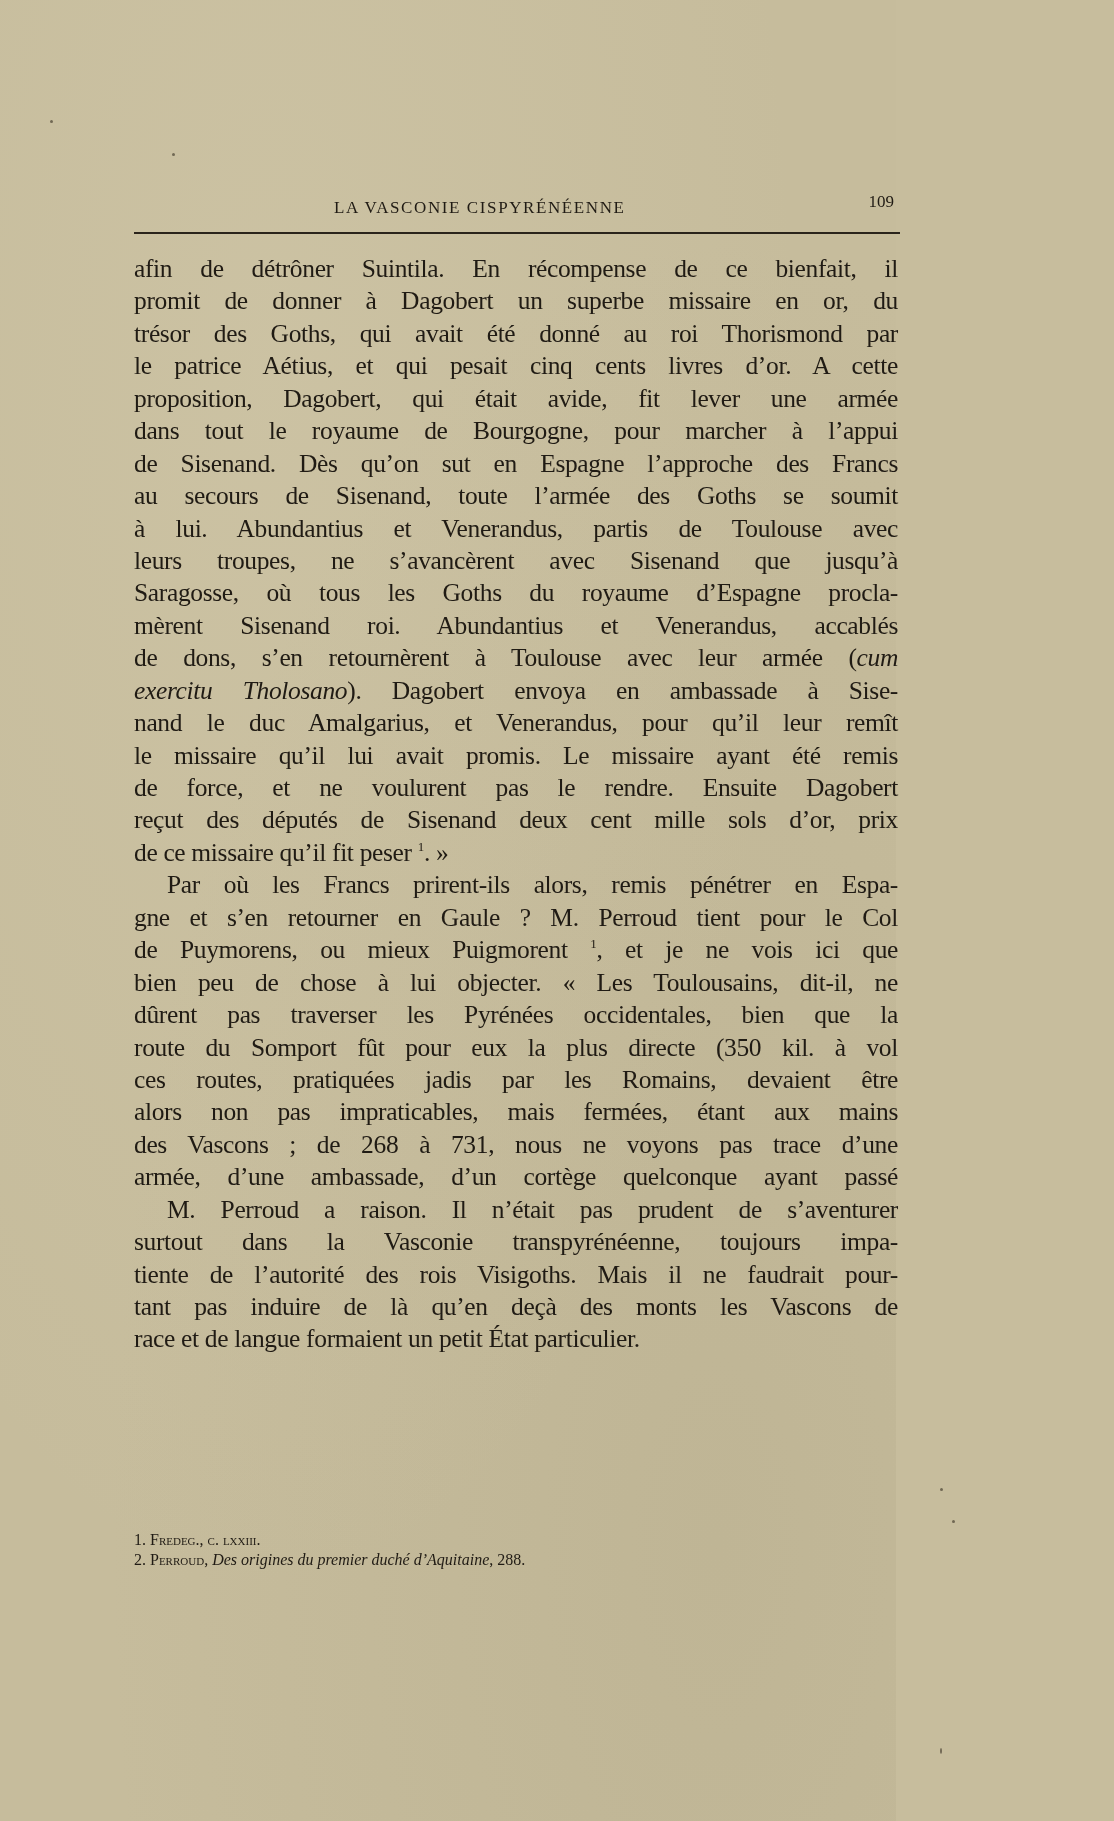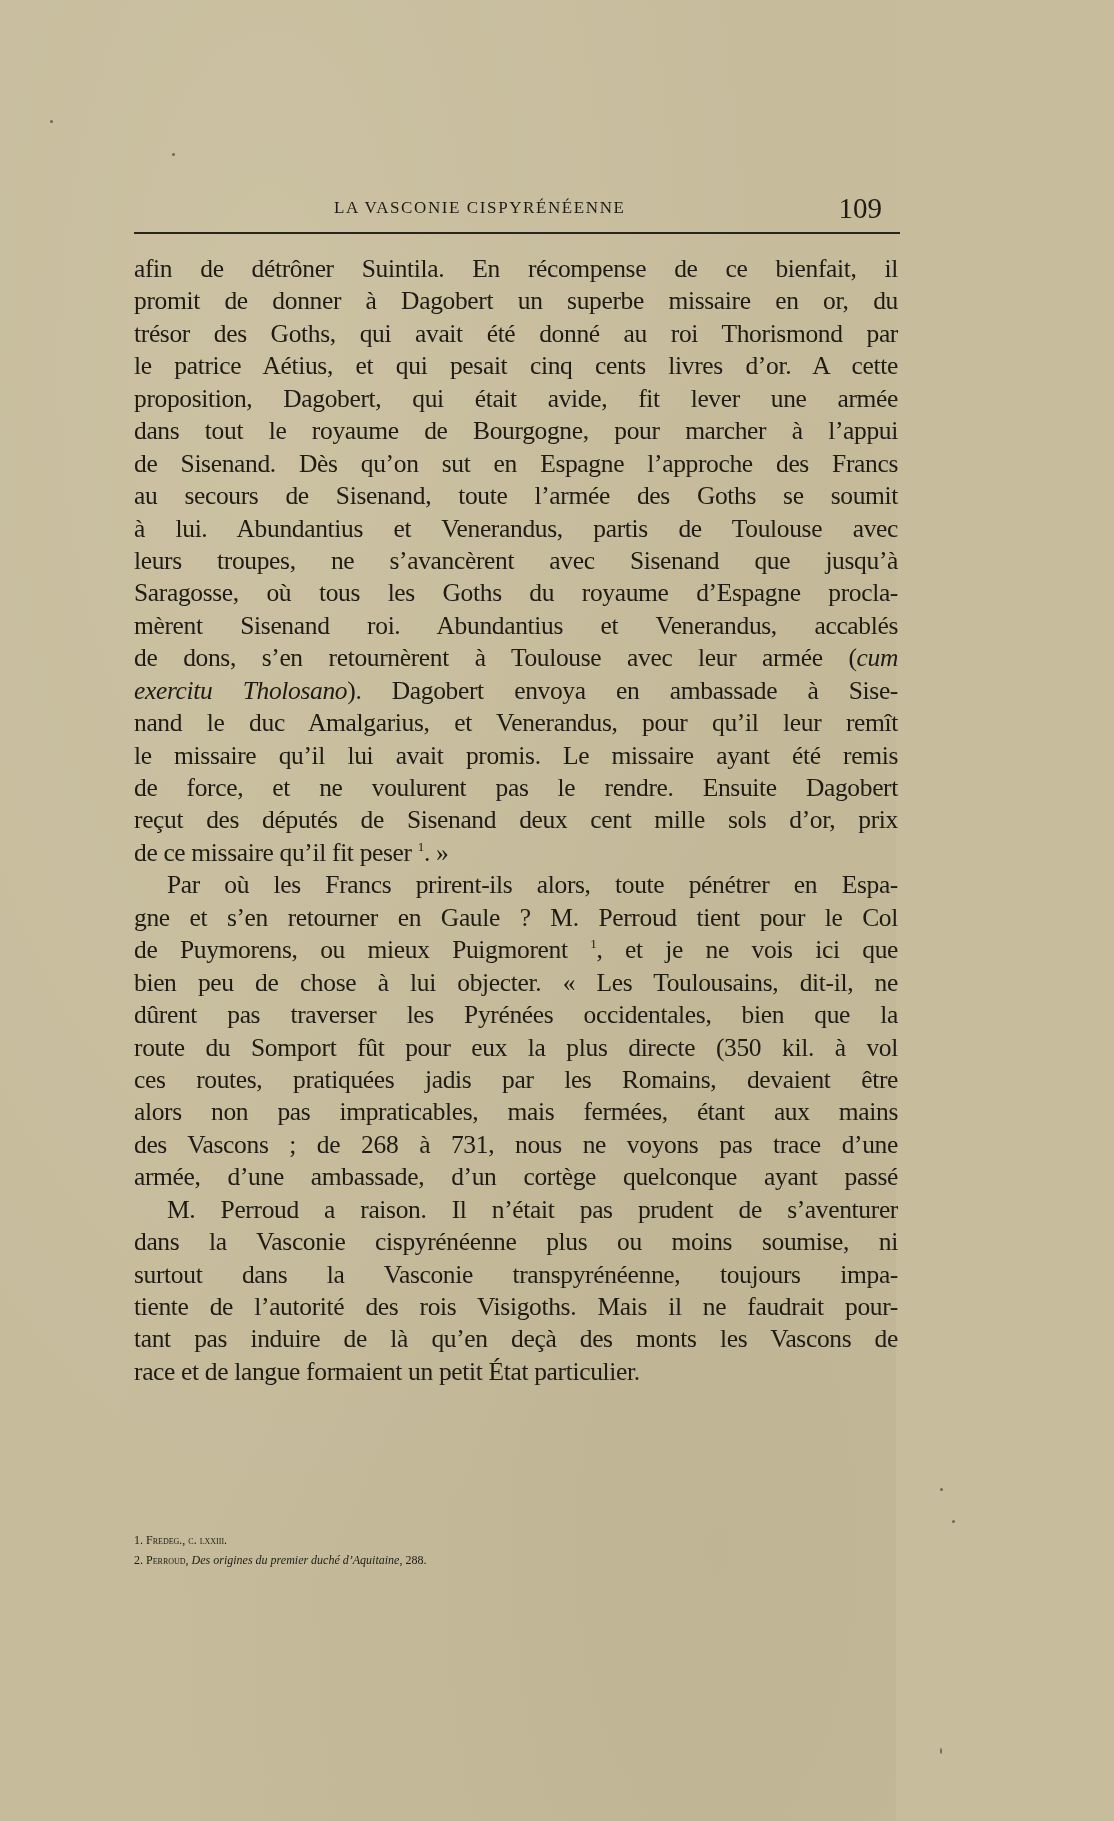--- a/index.html
+++ b/index.html
@@ -35,23 +35,23 @@
     position: absolute;
     left: 200px;
     top: 4px;
     font-size: 17px;
     letter-spacing: 1.6px;
     font-variant: small-caps;
     text-transform: uppercase;
   }
   .page-number {
     position: absolute;
-    right: 16px;
+    right: 4px;
     top: -2px;
-    font-size: 29px;
+    font-size: 17px;
   }
   .head-rule {
     position: absolute;
     left: 134px;
     top: 232px;
     width: 766px;
     height: 2px;
     background: #2a241b;
   }
   .body-text {
@@ -83,21 +83,21 @@
     line-height: 0;
     vertical-align: 10px;
   }
   .footnotes {
     position: absolute;
     left: 134px;
     top: 1530px;
     width: 764px;
   }
   .footnote {
-    font-size: 12px;
+    font-size: 16px;
     line-height: 20px;
     height: 20px;
     white-space: nowrap;
   }
   .sc {
     font-variant: small-caps;
   }
   .fn-italic {
     font-style: italic;
   }
@@ -133,32 +133,31 @@
       <div class="line"><span>leurs troupes, ne s’avancèrent avec Sisenand que jusqu’à</span></div>
       <div class="line"><span>Saragosse, où tous les Goths du royaume d’Espagne procla-</span></div>
       <div class="line"><span>mèrent Sisenand roi. Abundantius et Venerandus, accablés</span></div>
       <div class="line"><span>de dons, s’en retournèrent à Toulouse avec leur armée (</span><em>cum</em></div>
       <div class="line"><em>exercitu Tholosano</em><span>). Dagobert envoya en ambassade à Sise-</span></div>
       <div class="line"><span>nand le duc Amalgarius, et Venerandus, pour qu’il leur remît</span></div>
       <div class="line"><span>le missaire qu’il lui avait promis. Le missaire ayant été remis</span></div>
       <div class="line"><span>de force, et ne voulurent pas le rendre. Ensuite Dagobert</span></div>
       <div class="line"><span>reçut des députés de Sisenand deux cent mille sols d’or, prix</span></div>
       <div class="line last"><span>de ce missaire qu’il fit peser </span><sup>1</sup><span>. »</span></div>
-      <div class="line indent"><span>Par où les Francs prirent-ils alors, toute pénétrer en Espa-</span></div>
+      <div class="line indent"><span>Par où les Francs prirent-ils alors, remis pénétrer en Espa-</span></div>
       <div class="line"><span>gne et s’en retourner en Gaule ? M. Perroud tient pour le Col</span></div>
       <div class="line"><span>de Puymorens, ou mieux Puigmorent </span><sup>1</sup><span>, et je ne vois ici que</span></div>
       <div class="line"><span>bien peu de chose à lui objecter. « Les Toulousains, dit-il, ne</span></div>
       <div class="line"><span>dûrent pas traverser les Pyrénées occidentales, bien que la</span></div>
       <div class="line"><span>route du Somport fût pour eux la plus directe (350 kil. à vol</span></div>
       <div class="line"><span>ces routes, pratiquées jadis par les Romains, devaient être</span></div>
       <div class="line"><span>alors non pas impraticables, mais fermées, étant aux mains</span></div>
       <div class="line"><span>des Vascons ; de 268 à 731, nous ne voyons pas trace d’une</span></div>
       <div class="line"><span>armée, d’une ambassade, d’un cortège quelconque ayant passé</span></div>
       <div class="line indent"><span>M. Perroud a raison. Il n’était pas prudent de s’aventurer</span></div>
-      <div class="line"><span>dans la Vasconie cispyrénéenne plus ou moins soumise, ni</span></div>
       <div class="line"><span>surtout dans la Vasconie transpyrénéenne, toujours impa-</span></div>
       <div class="line"><span>tiente de l’autorité des rois Visigoths. Mais il ne faudrait pour-</span></div>
       <div class="line"><span>tant pas induire de là qu’en deçà des monts les Vascons de</span></div>
       <div class="line last"><span>race et de langue formaient un petit État particulier.</span></div>
     </div>
 
   <div class="footnotes" id="footnotes">
       <div class="footnote"><span>1. </span><span class="sc">Fredeg.</span><span class="sc">, c. lxxiii.</span></div>
       <div class="footnote"><span>2. </span><span class="sc">Perroud</span><span>, </span><span class="fn-italic">Des origines du premier duché d’Aquitaine</span><span>, 288.</span></div>
     </div>

